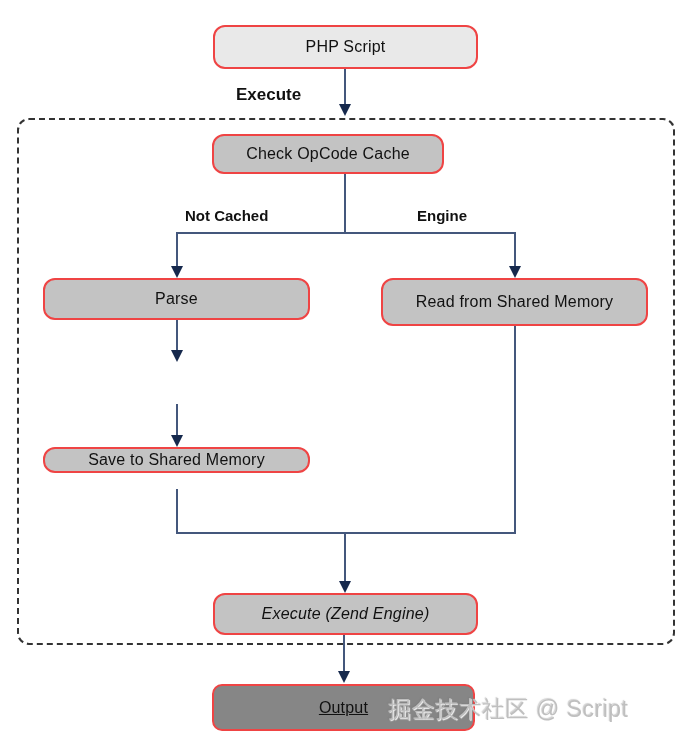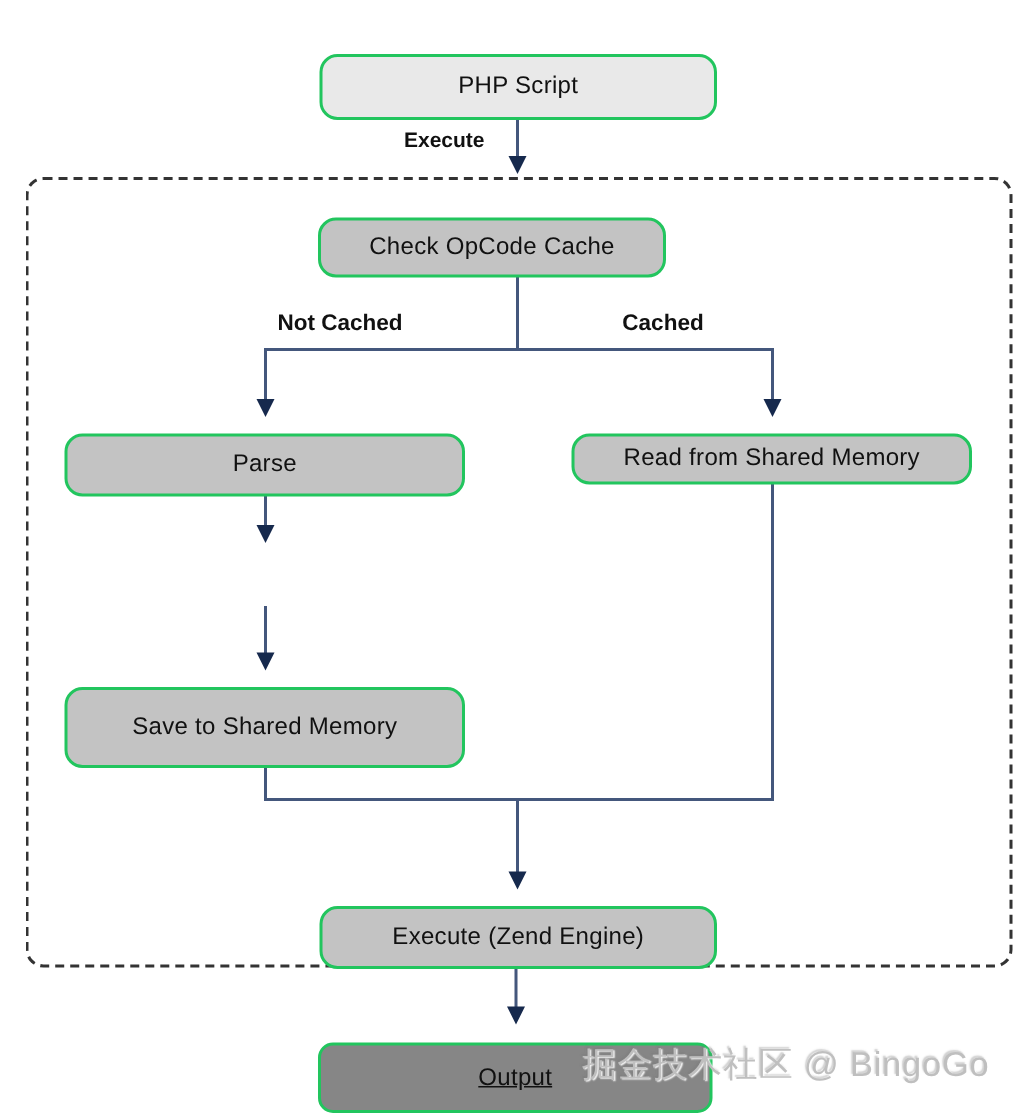--- a/index.html
+++ b/index.html
@@ -7,30 +7,29 @@
   #canvas {
     position: relative;
     width: 682px;
     height: 742px;
     background: #ffffff;
     overflow: hidden;
   }
   .node {
     position: absolute;
     box-sizing: border-box;
-    border: 2px solid #22c55e;
+    border: 2px solid #ef4444;
     border-radius: 12px;
     display: flex;
     align-items: center;
     justify-content: center;
     font-size: 16px;
     color: #111111;
     z-index: 2;
     letter-spacing: 0.2px;
-    margin-top: 11px;
   }
   .node-light { background: #e9e9e9; }
   .node-gray  { background: #c3c3c3; }
   .node-dark  { background: #868686; text-decoration: underline; }
 
   #boundary {
     position: absolute;
     box-sizing: border-box;
     left: 17px; top: 118px;
     width: 658px; height: 527px;
@@ -55,31 +54,31 @@
     border-top: 12px solid #16294d;
     z-index: 1;
   }
 
   .edge-label {
     position: absolute;
     font-weight: bold;
     color: #111111;
     z-index: 2;
   }
-  #label-execute    { left: 223px; top: 85px;  width: 100px; text-align: right;  font-size: 14px; }
+  #label-execute    { left: 236px; top: 85px;  width: 100px;  font-size: 17px; }
   #label-not-cached { left: 185px; top: 207px; width: 122px; text-align: left; font-size: 15px; }
   #label-cached     { left: 381px; top: 207px; width: 122px; text-align: center; font-size: 15px; }
 
   #node-php-script   { left: 213px; top: 25px;  width: 265px; height: 44px; }
   #node-check-cache  { left: 212px; top: 134px; width: 232px; height: 40px; }
   #node-parse        { left: 43px;  top: 278px; width: 267px; height: 42px; }
-  #node-read-shared  { left: 381px; top: 278px; width: 267px; height: 34px; }
+  #node-read-shared  { left: 381px; top: 278px; width: 267px; height: 48px; }
   #node-compile      { left: 43px;  top: 362px; width: 267px; height: 42px; }
-  #node-save-shared  { left: 43px;  top: 447px; width: 267px; height: 54px; }
-  #node-execute-zend { left: 213px; top: 593px; width: 265px; height: 42px; }
+  #node-save-shared  { left: 43px;  top: 447px; width: 267px; height: 26px; }
+  #node-execute-zend { left: 213px; top: 593px; width: 265px; height: 42px; font-style: italic; }
   #node-output       { left: 212px; top: 684px; width: 263px; height: 47px; border-radius: 10px; }
 
   #watermark {
     position: absolute;
     left: 388px; top: 694px;
     font-size: 23px;
     color: #bfbfbf;
     text-shadow: 1px 1px 1px rgba(255,255,255,0.95), -1px -1px 1px rgba(120,120,120,0.35);
     white-space: nowrap;
     z-index: 3;
@@ -116,21 +115,21 @@
   <div class="line hline" style="left:176px; top:532px; width:340px;"></div>
 
   <div class="line vline" style="left:344px; top:532px; height:50px;"></div>
   <div class="arrowhead" style="left:339px; top:581px;"></div>
 
   <div class="line vline" style="left:343px; top:635px; height:37px;"></div>
   <div class="arrowhead" style="left:338px; top:671px;"></div>
 
   <div class="edge-label" id="label-execute">Execute</div>
   <div class="edge-label" id="label-not-cached">Not Cached</div>
-  <div class="edge-label" id="label-cached">Cached</div>
+  <div class="edge-label" id="label-cached">Engine</div>
 
   <div class="node node-light" id="node-php-script">
     <span>PHP Script</span>
   </div>
 
   <div class="node node-gray" id="node-check-cache">
     <span>Check OpCode Cache</span>
   </div>
 
   <div class="node node-gray" id="node-parse">
@@ -147,15 +146,15 @@
   </div>
 
   <div class="node node-gray" id="node-execute-zend">
     <span>Execute (Zend Engine)</span>
   </div>
 
   <div class="node node-dark" id="node-output">
     <span>Output</span>
   </div>
 
-  <div id="watermark">掘金技术社区 @ BingoGo</div>
+  <div id="watermark">掘金技术社区 @ Script</div>
 
 </div>
 
 </body></html>

